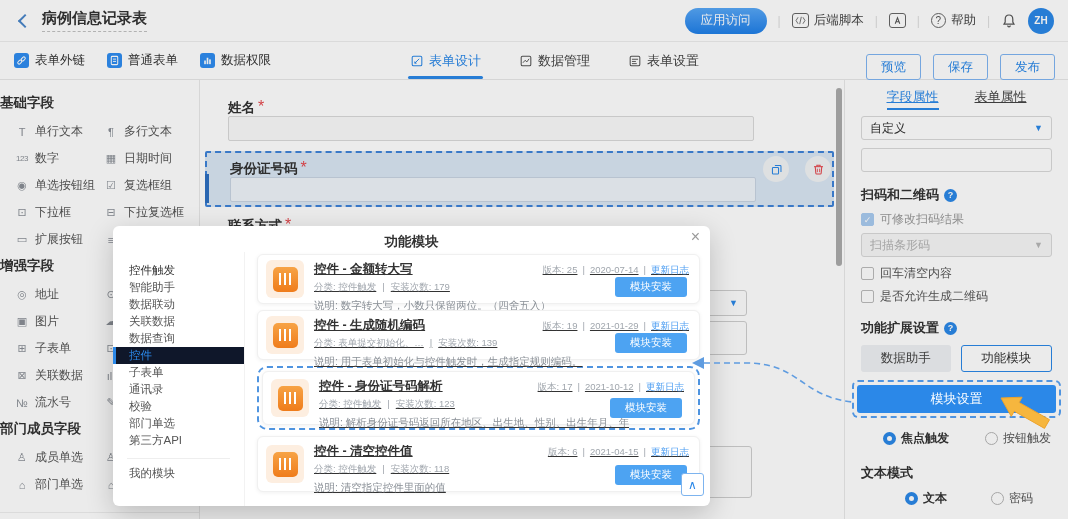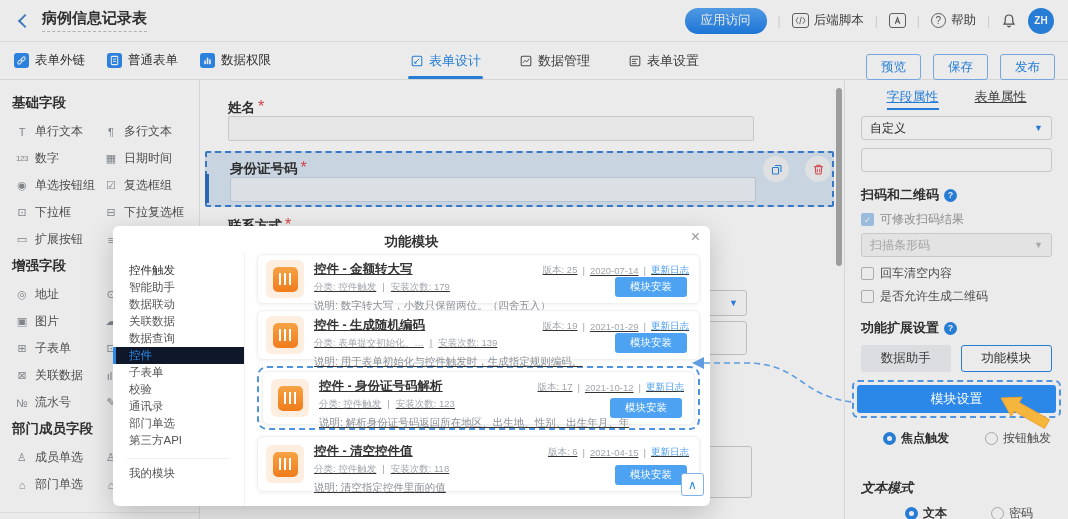--- a/index.html
+++ b/index.html
@@ -35,21 +35,21 @@
   .sub-tab { position:relative; height:100%; display:flex; align-items:center; gap:5px; font-size:13px; color:#444; cursor:pointer; }
   .sub-tab.active { color:#2b88e8; }
   .sub-tab.active::after { content:""; position:absolute; left:-2px; right:-2px; bottom:0; height:3px; background:#2b88e8; border-radius:2px; }
   .sub-actions { position:absolute; right:13px; top:6px; display:flex; gap:12px; }
   .ghost-btn { width:55px; height:26px; border:1px solid #7fb5f2; border-radius:3px; background:#fff;
                color:#2b88e8; font-size:12.5px; display:flex; align-items:center; justify-content:center; cursor:pointer;margin-top:6px; }
 
   
   .bodywrap { position:absolute; left:0; top:80px; width:1068px; height:439px; display:flex; }
   .sidebar { width:200px; background:#fff; border-right:1px solid #e9e9e9; padding:10px 0 0 0; }
-  .sb-title { font-size:13.5px; font-weight:bold; color:#333; padding:4px 0 6px 12px; }
+  .sb-title { font-size:13.5px; font-weight:bold; color:#333; padding:4px 0 6px 0; }
   .sb-grid { display:grid; grid-template-columns:89px 97px; padding-left:14px; }
   .sb-item { height:27px; display:flex; align-items:center; gap:5px; font-size:12px; color:#555; cursor:grab; }
   .gi { width:16px; font-size:11px; color:#8a8f96; text-align:center; flex:none; }
   .gi.num { font-size:8px; letter-spacing:-0.5px; }
   .sb-recycle { margin-top:14px; border-top:1px solid #eee; padding:12px 0; text-align:center;
                 font-size:13px; color:#555; cursor:pointer; }
 
   .canvas { position:relative; flex:1; background:#fff; }
   .fld-label { font-size:13.5px; font-weight:bold; color:#333; }
   .req { color:#e5484d; margin-left:3px; }
@@ -114,21 +114,21 @@
   .mod-card { position:relative; background:#fff; border:1px solid #f0f0f0; border-radius:6px;
               box-shadow:0 1px 4px rgba(0,0,0,0.06); padding:6px 10px 6px 8px; display:flex; gap:10px; margin-bottom:6px;text-decoration:underline; }
   .tile { width:38px; height:38px; border-radius:6px; background:#fdeee0; flex:none;
           display:flex; align-items:center; justify-content:center; align-self:center; }
   .bars { width:25px; height:25px; border-radius:5px; background:linear-gradient(180deg,#f7a345,#ef7c1b);
           display:flex; align-items:center; justify-content:center; }
   .stripes { width:13px; height:12px; background:repeating-linear-gradient(90deg,#fff 0 2px,rgba(255,255,255,0) 2px 5px); }
   .mc-main { flex:1; position:relative; }
   .mc-top { display:flex; justify-content:space-between; align-items:baseline; }
   .mc-title { font-size:12.5px; font-weight:bold; color:#333; }
-  .mc-meta { font-size:9.5px; color:#a0a6ad; display:flex; gap:5px; align-items:center; white-space:nowrap; }
+  .mc-meta { font-size:9.5px; color:#a0a6ad; display:flex; gap:5px; align-items:flex-start; white-space:nowrap; }
   .mc-meta .log { color:#4b9df2; cursor:pointer; }
   .mc-cat { margin-top:3px; font-size:9.5px; color:#a0a6ad; display:flex; gap:6px; }
   .mc-desc { margin-top:5px; font-size:10.5px; color:#8a9097; width:310px; white-space:nowrap; overflow:hidden; }
   .mc-install { position:absolute; right:2px; bottom:0px; width:72px; height:20px; background:#4da3f2;
                 border-radius:3px; color:#fff; font-size:10.5px; display:flex; align-items:center; justify-content:center; cursor:pointer; }
   .dash-wrap { border:2px dashed #4f94e0; border-radius:10px; padding:3px; margin:2px 0 6px; }
   .dash-wrap .mod-card { margin-bottom:0; }
   .m-collapse { position:absolute; right:6px; bottom:10px; width:23px; height:23px; border:1px solid #7db4ef;
                 border-radius:3px; color:#2b88e8; font-size:12px; display:flex; align-items:center; justify-content:center;
                 background:#fff; cursor:pointer; }
@@ -439,21 +439,21 @@
         <span class="radio-opt on-lbl">
             <span class="rd on"></span>
             <span>焦点触发</span>
           </span>
         <span class="radio-opt">
             <span class="rd"></span>
             <span>按钮触发</span>
           </span>
       </div>
 
-      <div class="p-head" style="margin-top:32px;font-style:italic;">
+      <div class="p-head" style="margin-top:17px;">
         <span>文本模式</span>
       </div>
       <div class="radio-row r3">
         <span class="radio-opt on-lbl">
             <span class="rd on"></span>
             <span>文本</span>
           </span>
         <span class="radio-opt">
             <span class="rd"></span>
             <span>密码</span>
@@ -471,22 +471,22 @@
     </div>
     <div class="m-body">
       <div class="m-menu">
         <div class="m-item first">控件触发</div>
         <div class="m-item">智能助手</div>
         <div class="m-item">数据联动</div>
         <div class="m-item">关联数据</div>
         <div class="m-item">数据查询</div>
         <div class="m-item active">控件</div>
         <div class="m-item">子表单</div>
+        <div class="m-item">通讯录</div>
         <div class="m-item">校验</div>
-        <div class="m-item">通讯录</div>
         <div class="m-item">部门单选</div>
         <div class="m-item">第三方API</div>
         <div class="m-menu-div"></div>
         <div class="m-item">我的模块</div>
       </div>
       <div class="m-list">
 
         <div class="mod-card" style="height:50px;">
           <span class="tile">
               <span class="bars">

